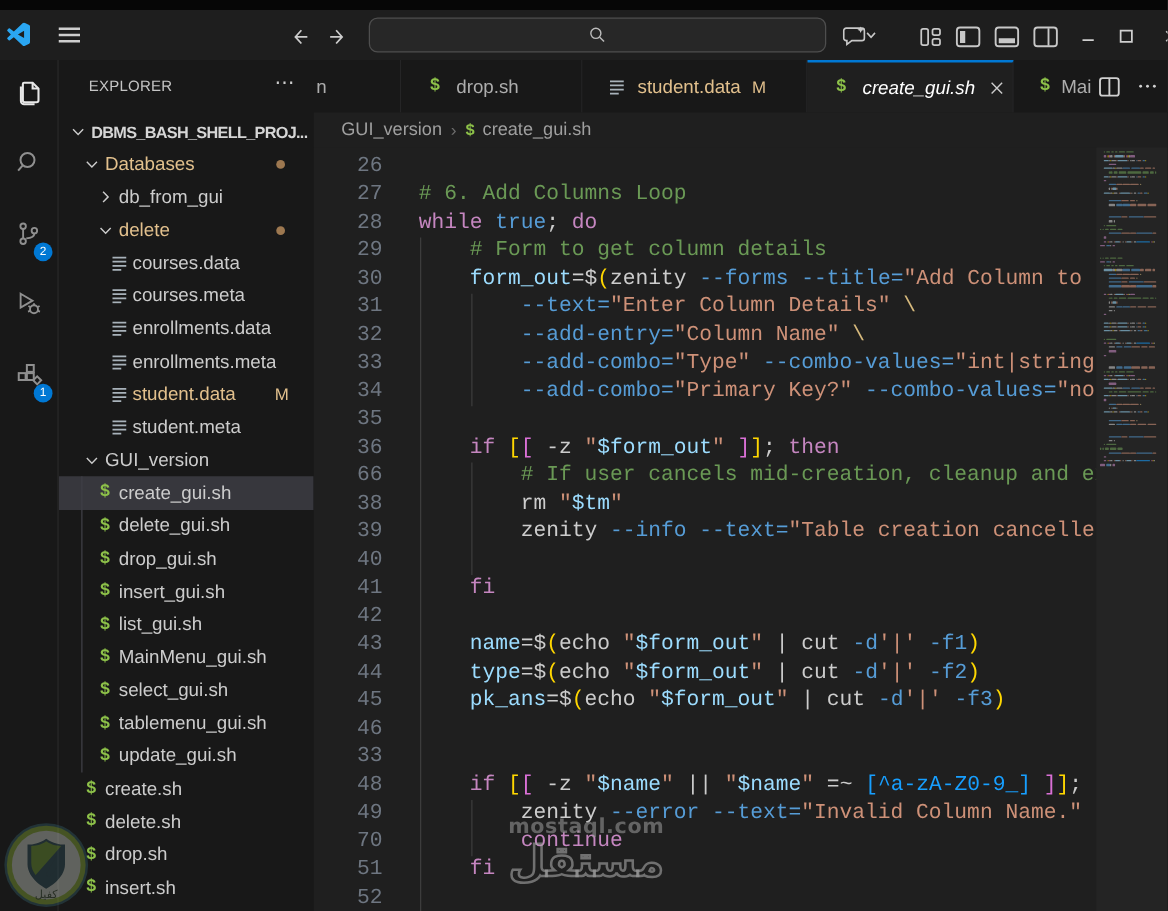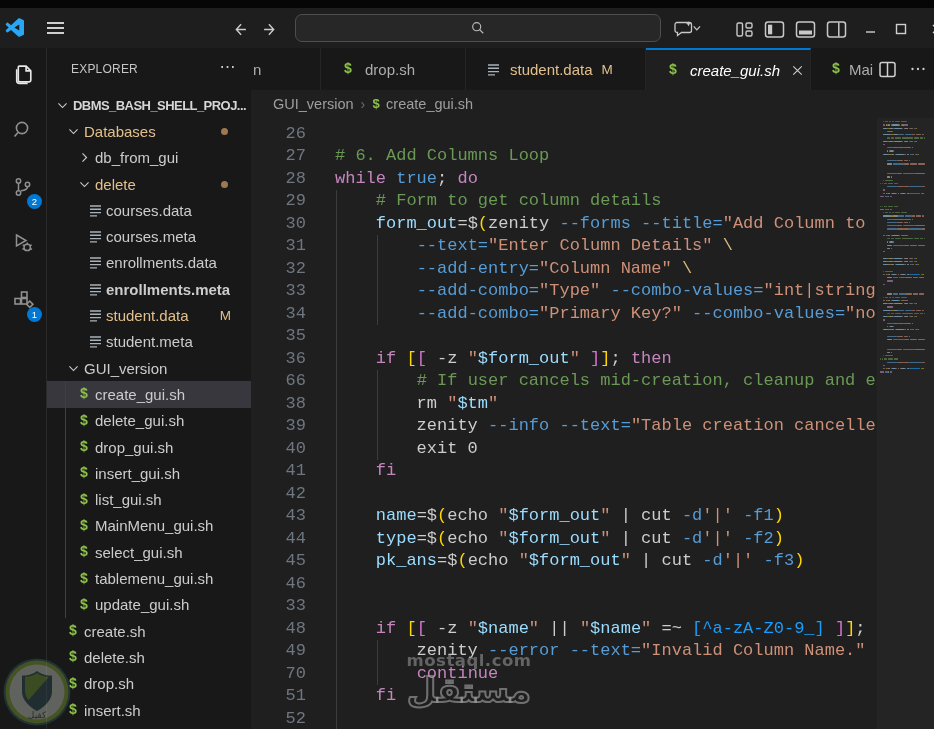--- a/index.html
+++ b/index.html
@@ -278,21 +278,21 @@
         <div class="trow" style="top: 157.8px; padding-left: 40px;">
           <span class="ficon">
             <svg width="13" height="13" viewBox="0 0 13 13">
     <g stroke="#a8b2ba" stroke-width="1.4">
                 <path d="M1 2h11M1 5.3h11M1 8.6h11M1 11.9h7"></path>
               </g>
             </svg>
           </span>
           <span class="tlabel">enrollments.data</span>
         </div>
-        <div class="trow" style="top: 184.1px; padding-left: 40px; font-weight: bold;">
+        <div class="trow" style="top: 184.1px; padding-left: 40px;">
           <span class="ficon">
             <svg width="13" height="13" viewBox="0 0 13 13">
     <g stroke="#a8b2ba" stroke-width="1.4">
                 <path d="M1 2h11M1 5.3h11M1 8.6h11M1 11.9h7"></path>
               </g>
             </svg>
           </span>
           <span class="tlabel">enrollments.meta</span>
         </div>
         <div class="trow" style="top: 210.4px; padding-left: 40px;">
@@ -476,21 +476,21 @@
           <div class="cl" style="top: 94.5px;"><span class="num">30</span><span class="src"><span style="color:#cccccc">    </span><span style="color:#9cdcfe">form_out</span><span style="color:#cccccc">=$</span><span style="color:#ffd700">(</span><span style="color:#cccccc">zenity </span><span style="color:#569cd6">--forms</span><span style="color:#cccccc"> </span><span style="color:#569cd6">--title=</span><span style="color:#ce9178">"Add Column to </span></span></div>
           <div class="cl" style="top: 117px;"><span class="num">31</span><span class="src"><span style="color:#cccccc">        </span><span style="color:#569cd6">--text=</span><span style="color:#ce9178">"Enter Column Details"</span><span style="color:#cccccc"> </span><span style="color:#d7ba7d">\</span></span></div>
           <div class="cl" style="top: 139.5px;"><span class="num">32</span><span class="src"><span style="color:#cccccc">        </span><span style="color:#569cd6">--add-entry=</span><span style="color:#ce9178">"Column Name"</span><span style="color:#cccccc"> </span><span style="color:#d7ba7d">\</span></span></div>
           <div class="cl" style="top: 162px;"><span class="num">33</span><span class="src"><span style="color:#cccccc">        </span><span style="color:#569cd6">--add-combo=</span><span style="color:#ce9178">"Type"</span><span style="color:#cccccc"> </span><span style="color:#569cd6">--combo-values=</span><span style="color:#ce9178">"int|string</span></span></div>
           <div class="cl" style="top: 184.5px;"><span class="num">34</span><span class="src"><span style="color:#cccccc">        </span><span style="color:#569cd6">--add-combo=</span><span style="color:#ce9178">"Primary Key?"</span><span style="color:#cccccc"> </span><span style="color:#569cd6">--combo-values=</span><span style="color:#ce9178">"no</span></span></div>
           <div class="cl" style="top: 207px;"><span class="num">35</span><span class="src"></span></div>
           <div class="cl" style="top: 229.5px;"><span class="num">36</span><span class="src"><span style="color:#cccccc">    </span><span style="color:#c586c0">if</span><span style="color:#cccccc"> </span><span style="color:#ffd700">[</span><span style="color:#da70d6">[</span><span style="color:#cccccc"> -z </span><span style="color:#ce9178">"</span><span style="color:#9cdcfe">$form_out</span><span style="color:#ce9178">"</span><span style="color:#cccccc"> </span><span style="color:#da70d6">]</span><span style="color:#ffd700">]</span><span style="color:#cccccc">; </span><span style="color:#c586c0">then</span></span></div>
           <div class="cl" style="top: 252px;"><span class="num">66</span><span class="src"><span style="color:#cccccc">        </span><span style="color:#6a9955"># If user cancels mid-creation, cleanup and ex</span></span></div>
           <div class="cl" style="top: 274.5px;"><span class="num">38</span><span class="src"><span style="color:#cccccc">        rm </span><span style="color:#ce9178">"</span><span style="color:#9cdcfe">$tm</span><span style="color:#ce9178">"</span></span></div>
           <div class="cl" style="top: 297px;"><span class="num">39</span><span class="src"><span style="color:#cccccc">        zenity </span><span style="color:#569cd6">--info</span><span style="color:#cccccc"> </span><span style="color:#569cd6">--text=</span><span style="color:#ce9178">"Table creation cancelle</span></span></div>
-          <div class="cl" style="top: 319.5px;"><span class="num">40</span><span class="src"><span style="color:#cccccc">        exit 0</span></span></div>
+          <div class="cl" style="top: 319.5px;"><span class="num">40</span></div>
           <div class="cl" style="top: 342px;"><span class="num">41</span><span class="src"><span style="color:#cccccc">    </span><span style="color:#c586c0">fi</span></span></div>
           <div class="cl" style="top: 364.5px;"><span class="num">42</span><span class="src"></span></div>
           <div class="cl" style="top: 387px;"><span class="num">43</span><span class="src"><span style="color:#cccccc">    </span><span style="color:#9cdcfe">name</span><span style="color:#cccccc">=$</span><span style="color:#ffd700">(</span><span style="color:#cccccc">echo </span><span style="color:#ce9178">"</span><span style="color:#9cdcfe">$form_out</span><span style="color:#ce9178">"</span><span style="color:#cccccc"> | cut </span><span style="color:#569cd6">-d</span><span style="color:#ce9178">'|'</span><span style="color:#cccccc"> </span><span style="color:#569cd6">-f1</span><span style="color:#ffd700">)</span></span></div>
           <div class="cl" style="top: 409.5px;"><span class="num">44</span><span class="src"><span style="color:#cccccc">    </span><span style="color:#9cdcfe">type</span><span style="color:#cccccc">=$</span><span style="color:#ffd700">(</span><span style="color:#cccccc">echo </span><span style="color:#ce9178">"</span><span style="color:#9cdcfe">$form_out</span><span style="color:#ce9178">"</span><span style="color:#cccccc"> | cut </span><span style="color:#569cd6">-d</span><span style="color:#ce9178">'|'</span><span style="color:#cccccc"> </span><span style="color:#569cd6">-f2</span><span style="color:#ffd700">)</span></span></div>
           <div class="cl" style="top: 432px;"><span class="num">45</span><span class="src"><span style="color:#cccccc">    </span><span style="color:#9cdcfe">pk_ans</span><span style="color:#cccccc">=$</span><span style="color:#ffd700">(</span><span style="color:#cccccc">echo </span><span style="color:#ce9178">"</span><span style="color:#9cdcfe">$form_out</span><span style="color:#ce9178">"</span><span style="color:#cccccc"> | cut </span><span style="color:#569cd6">-d</span><span style="color:#ce9178">'|'</span><span style="color:#cccccc"> </span><span style="color:#569cd6">-f3</span><span style="color:#ffd700">)</span></span></div>
           <div class="cl" style="top: 454.5px;"><span class="num">46</span><span class="src"></span></div>
           <div class="cl" style="top: 477px;"><span class="num">33</span></div>
           <div class="cl" style="top: 499.5px;"><span class="num">48</span><span class="src"><span style="color:#cccccc">    </span><span style="color:#c586c0">if</span><span style="color:#cccccc"> </span><span style="color:#ffd700">[</span><span style="color:#da70d6">[</span><span style="color:#cccccc"> -z </span><span style="color:#ce9178">"</span><span style="color:#9cdcfe">$name</span><span style="color:#ce9178">"</span><span style="color:#cccccc"> || </span><span style="color:#ce9178">"</span><span style="color:#9cdcfe">$name</span><span style="color:#ce9178">"</span><span style="color:#cccccc"> =~ </span><span style="color:#179fff">[^a-zA-Z0-9_]</span><span style="color:#cccccc"> </span><span style="color:#da70d6">]</span><span style="color:#ffd700">]</span><span style="color:#cccccc">;</span></span></div>
           <div class="cl" style="top: 522px;"><span class="num">49</span><span class="src"><span style="color:#cccccc">        zenity </span><span style="color:#569cd6">--error</span><span style="color:#cccccc"> </span><span style="color:#569cd6">--text=</span><span style="color:#ce9178">"Invalid Column Name."</span></span></div>
           <div class="cl" style="top: 544.5px;"><span class="num">70</span><span class="src"><span style="color:#cccccc">        </span><span style="color:#c586c0">continue</span></span></div>

